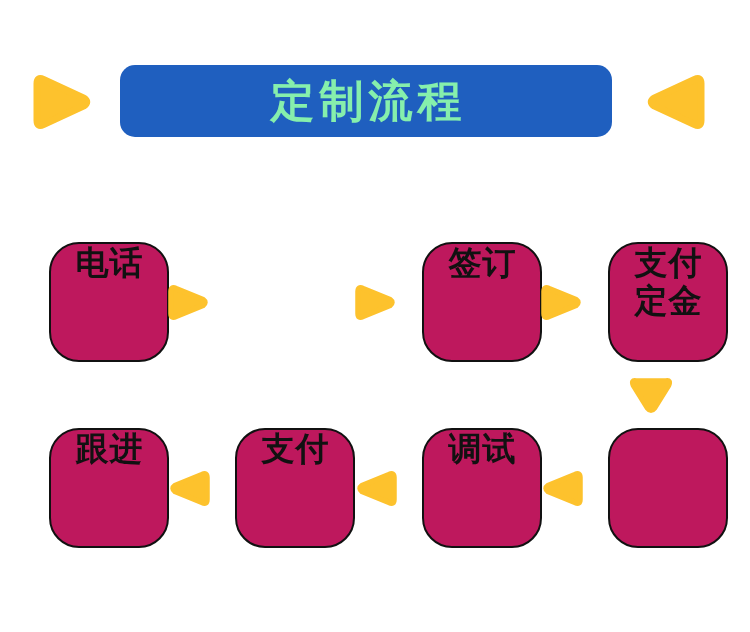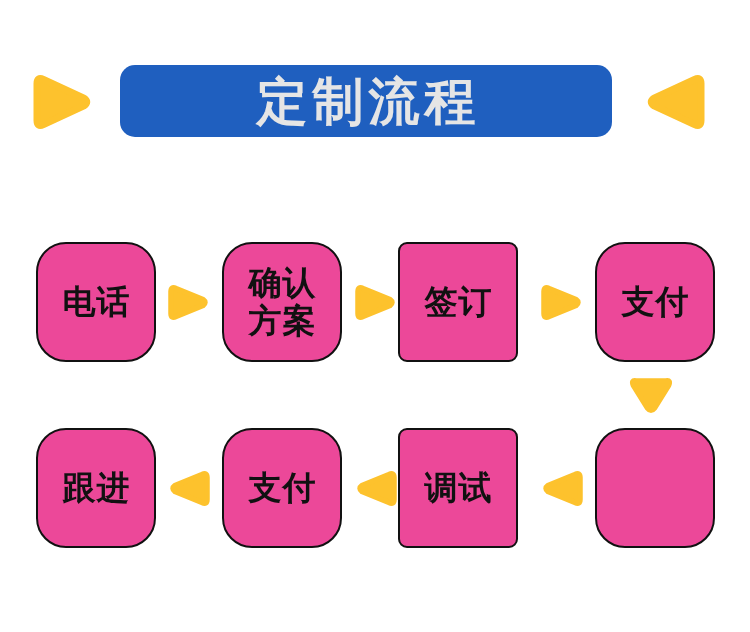--- a/index.html
+++ b/index.html
@@ -42,22 +42,22 @@
     height: 72px;
     background: #1f5fbf;
     border-radius: 15px;
     box-sizing: border-box;
     display: flex;
     align-items: center;
     justify-content: center;
   }
 
   .header-title {
-    color: #e5e5e5;
-    font-size: 51px;
+    color: #86efac;
+    font-size: 44px;
     font-weight: 700;
     letter-spacing: 5px;
     line-height: 1;
     text-indent: 5px;
     white-space: nowrap;
   }
 
   .tri {
     position: absolute;
     display: block;
@@ -88,40 +88,40 @@
   .row-bottom { top: 428px; }
 
   .node {
     position: absolute;
     top: 0;
     width: 120px;
     height: 120px;
     box-sizing: border-box;
     border: 2.2px solid #111111;
     border-radius: 30px;
-    background: #ec4899;
+    background: #be185d;
     display: flex;
     flex-direction: column;
     align-items: center;
-    justify-content: center;
+    margin-left: 13px;
   }
 
   .node-line {
     font-size: 33px;
     font-weight: 700;
     color: #111111;
     line-height: 1.14;
     letter-spacing: 1px;
     text-indent: 1px;
     white-space: nowrap;
   }
 
   .node-0 { left: 36px; }
   .node-1 { left: 222px; }
-  .node-2 { left: 398px; border-radius: 9px; }
+  .node-2 { left: 409px; }
   .node-3 { left: 595px; }
 
   
   .conn {
     position: absolute;
     top: 41px;
     width: 38px;
     height: 39px;
   }
   .conn-a { left: 170px; }
@@ -169,43 +169,40 @@
     <div class="node node-0">
       <span class="node-line">电话</span>
     </div>
 
     <span class="conn conn-a">
       <svg viewBox="0 0 38 39" width="38" height="39" aria-hidden="true">
         <path d="M6 5.5 L33 16.6 Q37 19.5 33 22.4 L6 33.5 Q1 36 1 30.5 L1 8.5 Q1 3 6 5.5 Z" fill="#fdc22d" stroke="#fdc22d" stroke-width="5.5" stroke-linejoin="round"></path>
       </svg>
     </span>
 
-    <div class="node node-1">
-      <span class="node-line">确认</span>
-      <span class="node-line">方案</span>
-    </div>
 
     <span class="conn conn-b">
       <svg viewBox="0 0 38 39" width="38" height="39" aria-hidden="true">
         <path d="M6 5.5 L33 16.6 Q37 19.5 33 22.4 L6 33.5 Q1 36 1 30.5 L1 8.5 Q1 3 6 5.5 Z" fill="#fdc22d" stroke="#fdc22d" stroke-width="5.5" stroke-linejoin="round"></path>
       </svg>
     </span>
 
     <div class="node node-2">
       <span class="node-line">签订</span>
     </div>
 
     <span class="conn conn-c">
       <svg viewBox="0 0 38 39" width="38" height="39" aria-hidden="true">
         <path d="M6 5.5 L33 16.6 Q37 19.5 33 22.4 L6 33.5 Q1 36 1 30.5 L1 8.5 Q1 3 6 5.5 Z" fill="#fdc22d" stroke="#fdc22d" stroke-width="5.5" stroke-linejoin="round"></path>
       </svg>
     </span>
 
     <div class="node node-3">
       <span class="node-line">支付</span>
+      <span class="node-line">定金</span>
     </div>
 
   </div>
 
   <span class="conn-down">
     <svg viewBox="0 0 42 40" width="42" height="40" aria-hidden="true">
       <path d="M6 6 L36 6 Q41 5 38.5 10.5 L24.5 33 Q21 37.5 17.5 33 L3.5 10.5 Q1 5 6 6 Z" fill="#fdc22d" stroke="#fdc22d" stroke-width="5.5" stroke-linejoin="round"></path>
     </svg>
   </span>
 

